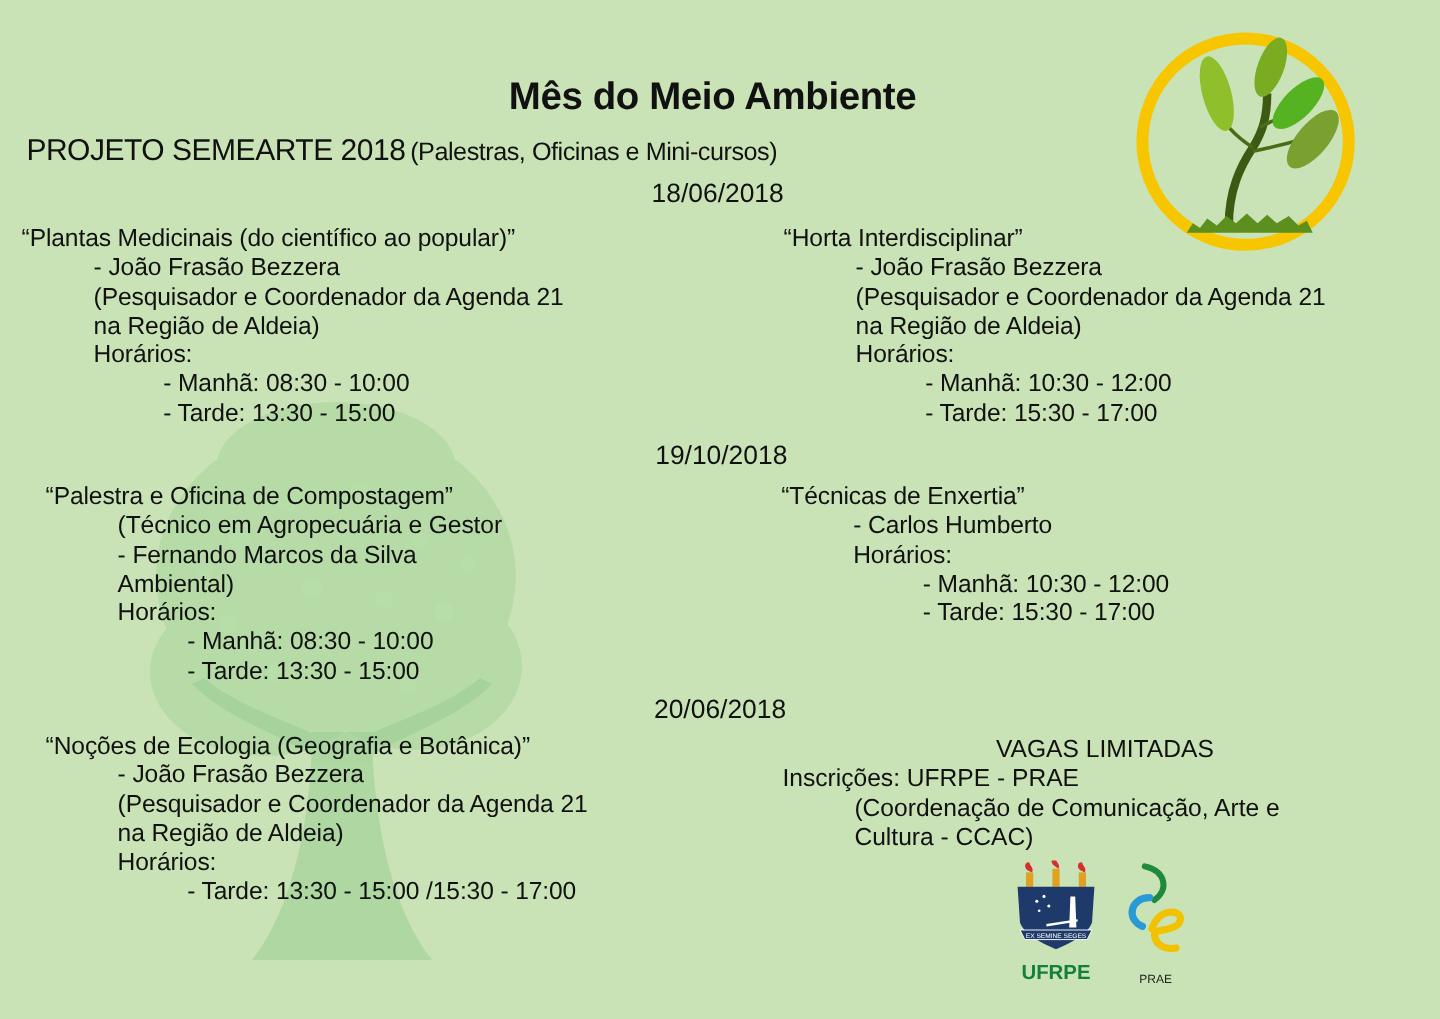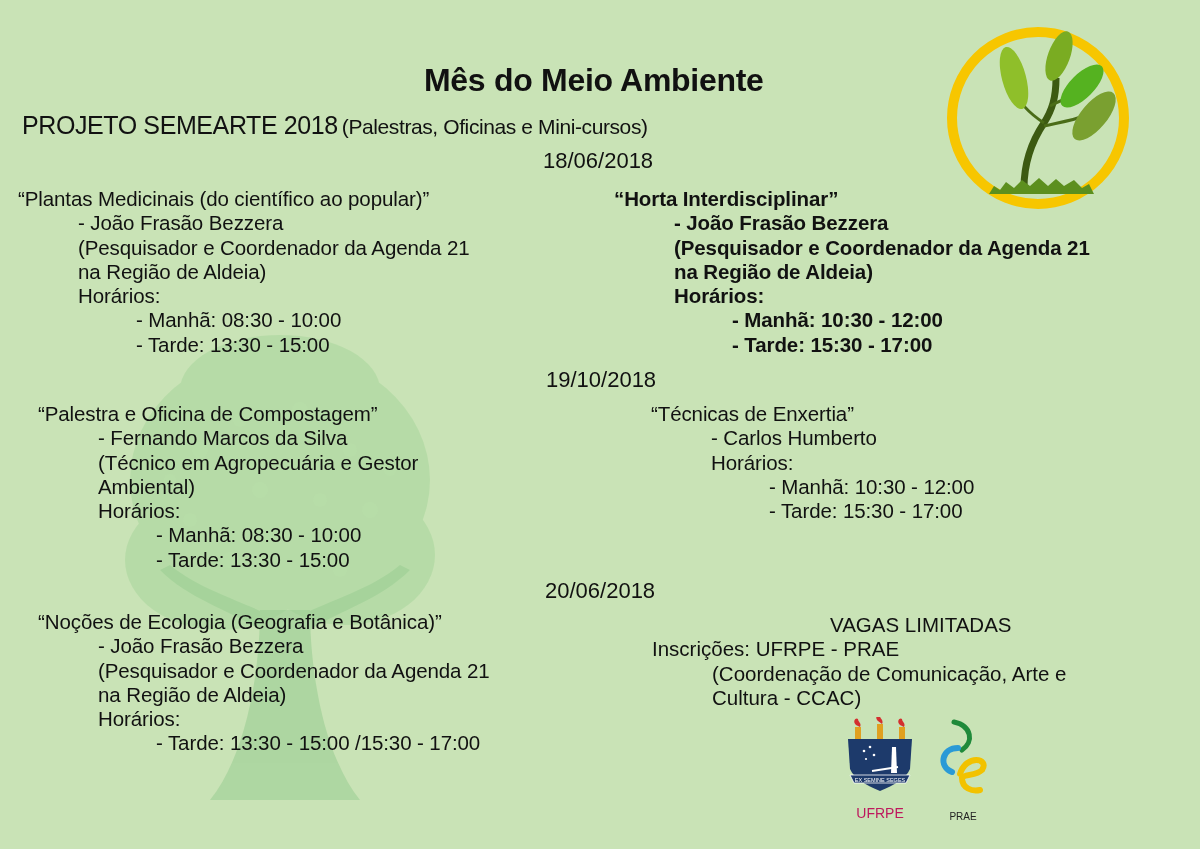--- a/index.html
+++ b/index.html
@@ -95,36 +95,36 @@
 <div class="abs block" style="left:18px; top:187px;">
   <div>“Plantas Medicinais (do científico ao popular)”</div>
   <div class="l1">- João Frasão Bezzera</div>
   <div class="l1">(Pesquisador e Coordenador da Agenda 21</div>
   <div class="l1">na Região de Aldeia)</div>
   <div class="l1">Horários:</div>
   <div class="l2">- Manhã: 08:30 - 10:00</div>
   <div class="l2">- Tarde: 13:30 - 15:00</div>
 </div>
 
-<div class="abs block" style="left:614px; top:187px;font-weight:bold;">
+<div class="abs block" style="left:653px; top:187px;">
   <div>“Horta Interdisciplinar”</div>
   <div class="l1">- João Frasão Bezzera</div>
   <div class="l1">(Pesquisador e Coordenador da Agenda 21</div>
   <div class="l1">na Região de Aldeia)</div>
   <div class="l1">Horários:</div>
   <div class="l2">- Manhã: 10:30 - 12:00</div>
   <div class="l2">- Tarde: 15:30 - 17:00</div>
 </div>
 
 <div class="abs date" style="left:546px; top:367px;">19/10/2018</div>
 
 <div class="abs block" style="left:38px; top:402px;">
   <div>“Palestra e Oficina de Compostagem”</div>
+  <div class="l1">(Técnico em Agropecuária e Gestor</div>
   <div class="l1">- Fernando Marcos da Silva</div>
-  <div class="l1">(Técnico em Agropecuária e Gestor</div>
   <div class="l1">Ambiental)</div>
   <div class="l1">Horários:</div>
   <div class="l2">- Manhã: 08:30 - 10:00</div>
   <div class="l2">- Tarde: 13:30 - 15:00</div>
 </div>
 
 <div class="abs block" style="left:651px; top:402px;">
   <div>“Técnicas de Enxertia”</div>
   <div class="l1">- Carlos Humberto</div>
   <div class="l1">Horários:</div>
@@ -161,21 +161,21 @@
     <path d="M6 22 L70 22 L68 52 C64 62 52 68 38 74 C24 68 12 62 8 52 Z" fill="#1d3a6b"></path>
     <circle cx="22" cy="34" r="1.3" fill="#fff"></circle>
       <circle cx="28" cy="30" r="1.3" fill="#fff"></circle>
     <circle cx="32" cy="38" r="1.3" fill="#fff"></circle>
       <circle cx="24" cy="42" r="1.1" fill="#fff"></circle>
     <path d="M50 30 L54 30 L55 56 L49 56 Z" fill="#fff"></path>
     <path d="M30 54 L56 50" stroke="#fff" stroke-width="2"></path>
     <path d="M8 58 L68 58 L64 66 L12 66 Z" fill="#1d3a6b" stroke="#fff" stroke-width="0.8"></path>
     <text x="38" y="64.5" font-size="5.5" fill="#fff" text-anchor="middle" font-family="Liberation Sans, sans-serif">EX SEMINE SEGES</text>
   </svg>
-  <div class="logo-cap" style="color:#be185d; font-weight:normal; font-size:14px;">UFRPE</div>
+  <div class="logo-cap" style="color:#15803d; font-weight:bold; font-size:17px;">UFRPE</div>
 </div>
 
 <div class="abs logo-prae">
   <svg width="70" height="82" viewBox="0 0 70 82">
     <path d="M26 4 C44 8 46 24 34 32" stroke="#1f8a3a" stroke-width="5" fill="none" stroke-linecap="round"></path>
     <path d="M30 30 C14 30 10 48 24 54" stroke="#2a9ad6" stroke-width="6" fill="none" stroke-linecap="round"></path>
     <path d="M32 56 C38 36 62 40 54 52 C48 58 36 56 34 60 C34 70 44 74 52 72" stroke="#f2c200" stroke-width="6" fill="none" stroke-linecap="round"></path>
   </svg>
   <div class="logo-cap" style="color:#222; font-size:10px;">PRAE</div>
 </div>

